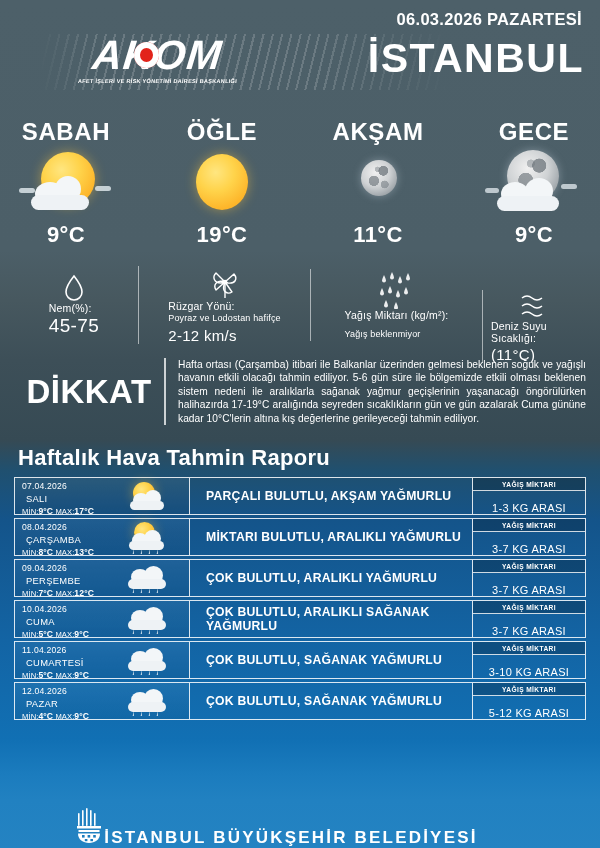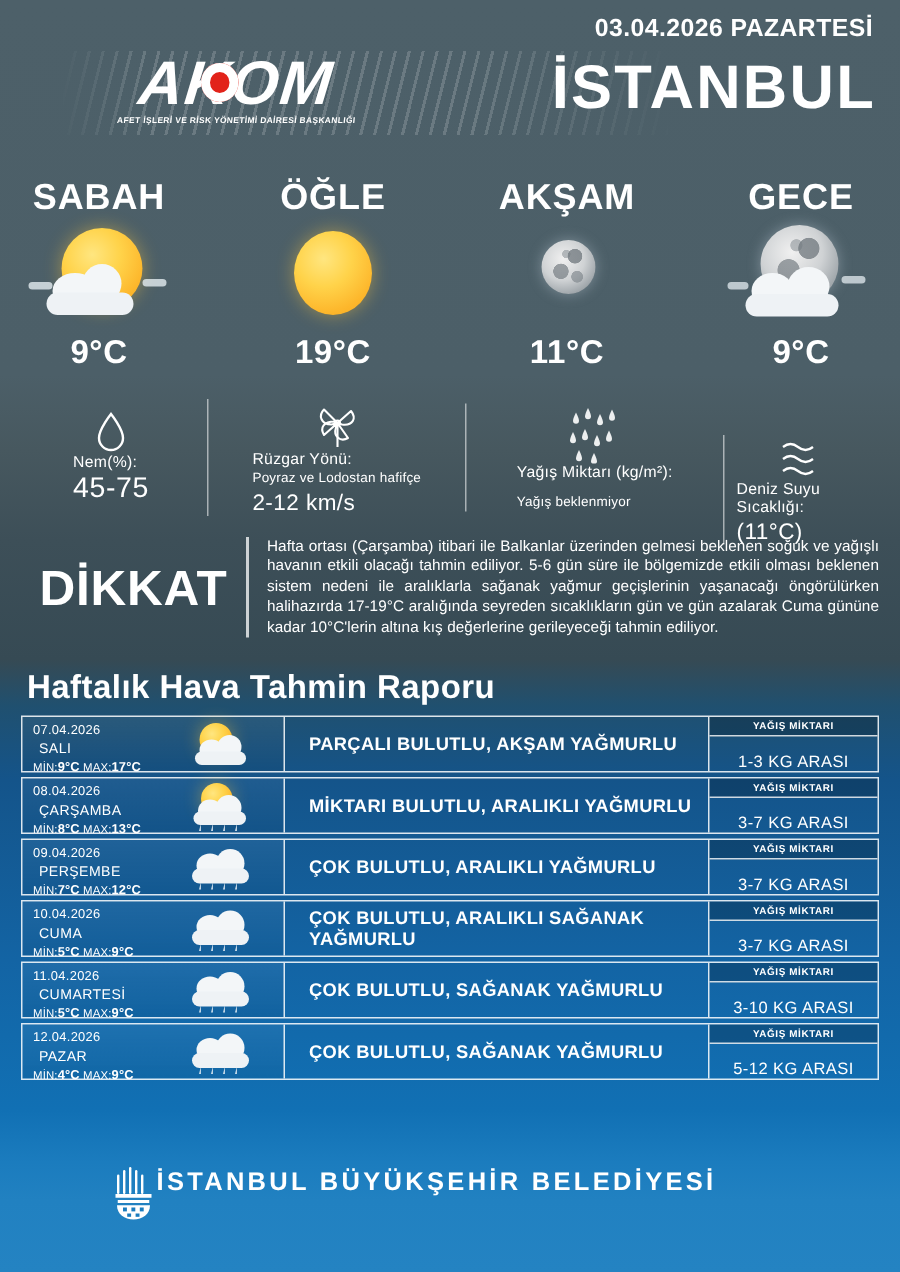--- a/index.html
+++ b/index.html
@@ -160,39 +160,39 @@
     border-bottom:1px solid rgba(255,255,255,0.8);
   }
   .prec-val {
     flex:1; display:flex; align-items:center; justify-content:center;
     color:#fff; font-size:11px; letter-spacing:0.3px;margin-top:11px;
   }
 
   
   .footer {
     position:absolute; left:0; bottom:0; width:552px; height:70px;
-    display:flex; align-items:flex-start; justify-content:center; 
+    display:flex; align-items:flex-end; justify-content:center; 
   }
   .ibb-text {
     color:#fff; font-size:17px; font-weight:bold; letter-spacing:2.2px;
   }
 </style>
 </head>
 <body>
 
 <div id="poster">
 
   <div class="header">
     <div class="hatch"></div>
     <div class="akom-logo">
       <div class="akom-word">AKOM</div>
       <div class="akom-o"></div>
       <div class="akom-sub">AFET İŞLERİ VE RİSK YÖNETİMİ DAİRESİ BAŞKANLIĞI</div>
     </div>
-    <div class="hdr-date">03.04.2026 PAZARTESİ</div>
+    <div class="hdr-date">06.03.2026 PAZARTESİ</div>
     <div class="hdr-city">İSTANBUL</div>
   </div>
 
   <div class="daygrid">
 
     <div class="daycol">
       <div class="day-label">SABAH</div>
       <div class="day-ico">
         <div class="sun" style="left:30px;top:4px;width:54px;height:54px;"></div>
         <div class="cloudpuff" style="left:24px;top:34px;width:30px;height:24px;"></div>

